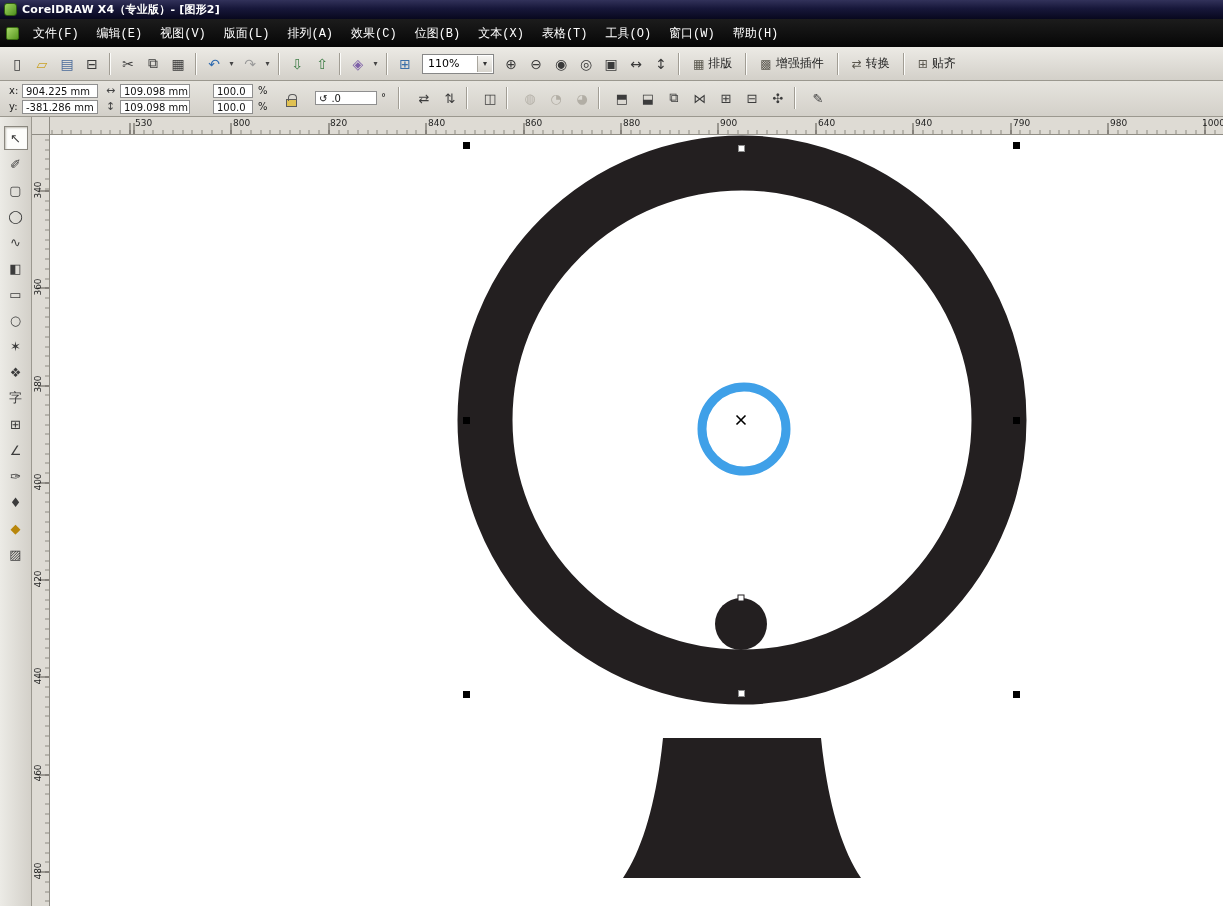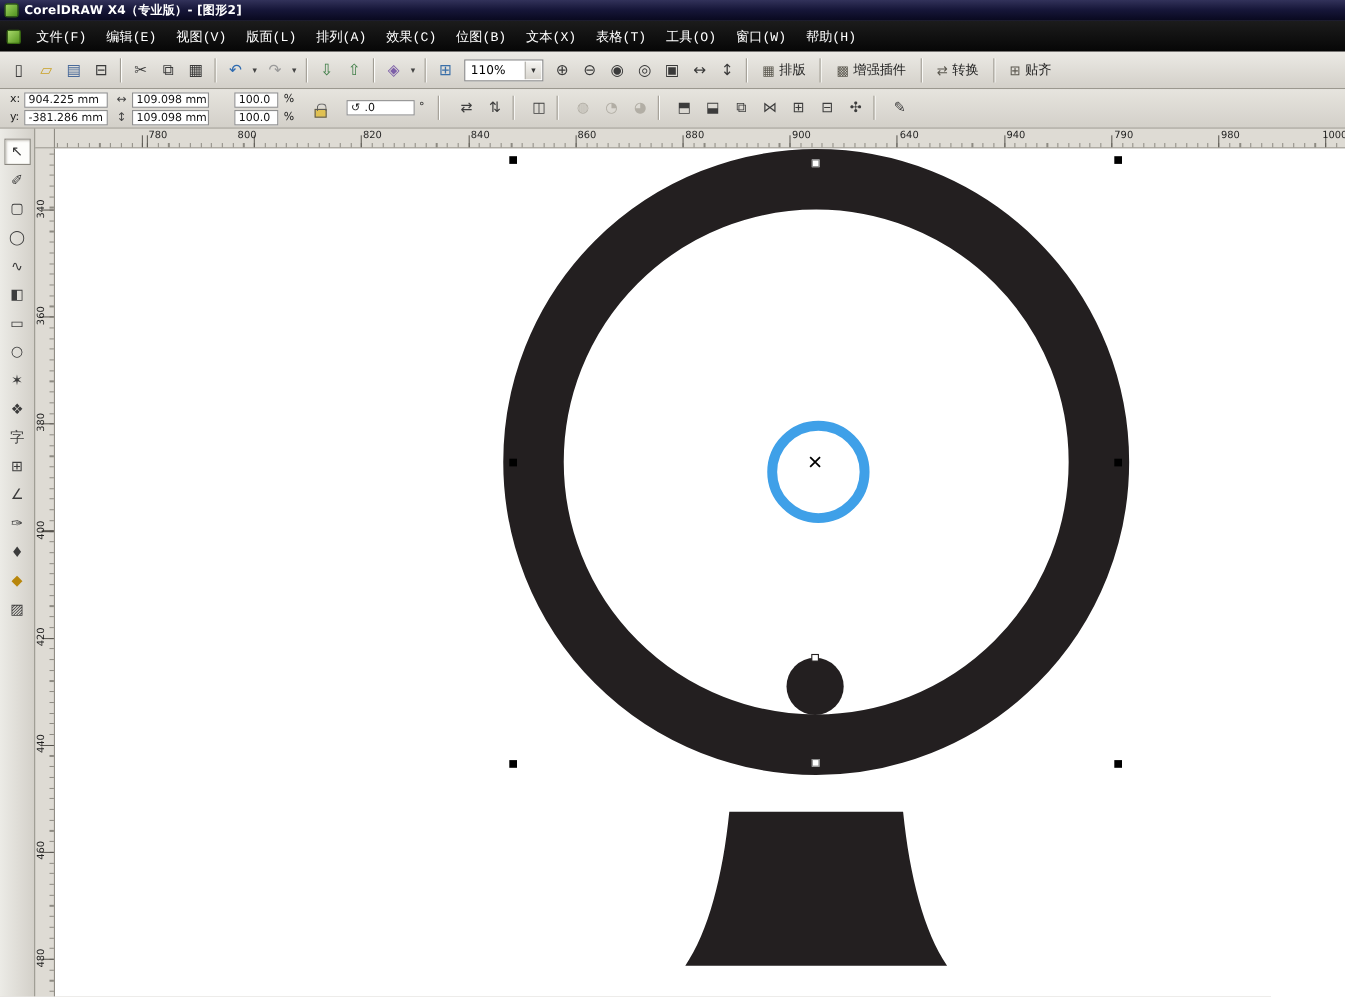--- a/index.html
+++ b/index.html
@@ -221,22 +221,22 @@
   <span class="pbtn" style="left:714px">⊞</span>
   <span class="pbtn" style="left:740px">⊟</span>
   <span class="pbtn" style="left:766px">✣</span>
   <span class="psep" style="left:794px"></span>
   <span class="pbtn" style="left:806px">✎</span>
 </div>
 
 <div class="corner"></div>
 
 <div class="hruler">
-  <span class="rl" style="left:85px">780</span>
-  <span class="rl" style="left:166px">800</span>
+  <span class="rl" style="left:85px">530</span>
+  <span class="rl" style="left:183px">800</span>
   <span class="rl" style="left:280px">820</span>
   <span class="rl" style="left:378px">840</span>
   <span class="rl" style="left:475px">860</span>
   <span class="rl" style="left:573px">880</span>
   <span class="rl" style="left:670px">900</span>
   <span class="rl" style="left:768px">640</span>
   <span class="rl" style="left:865px">940</span>
   <span class="rl" style="left:963px">790</span>
   <span class="rl" style="left:1060px">980</span>
   <span class="rl" style="left:1152px">1000</span>

